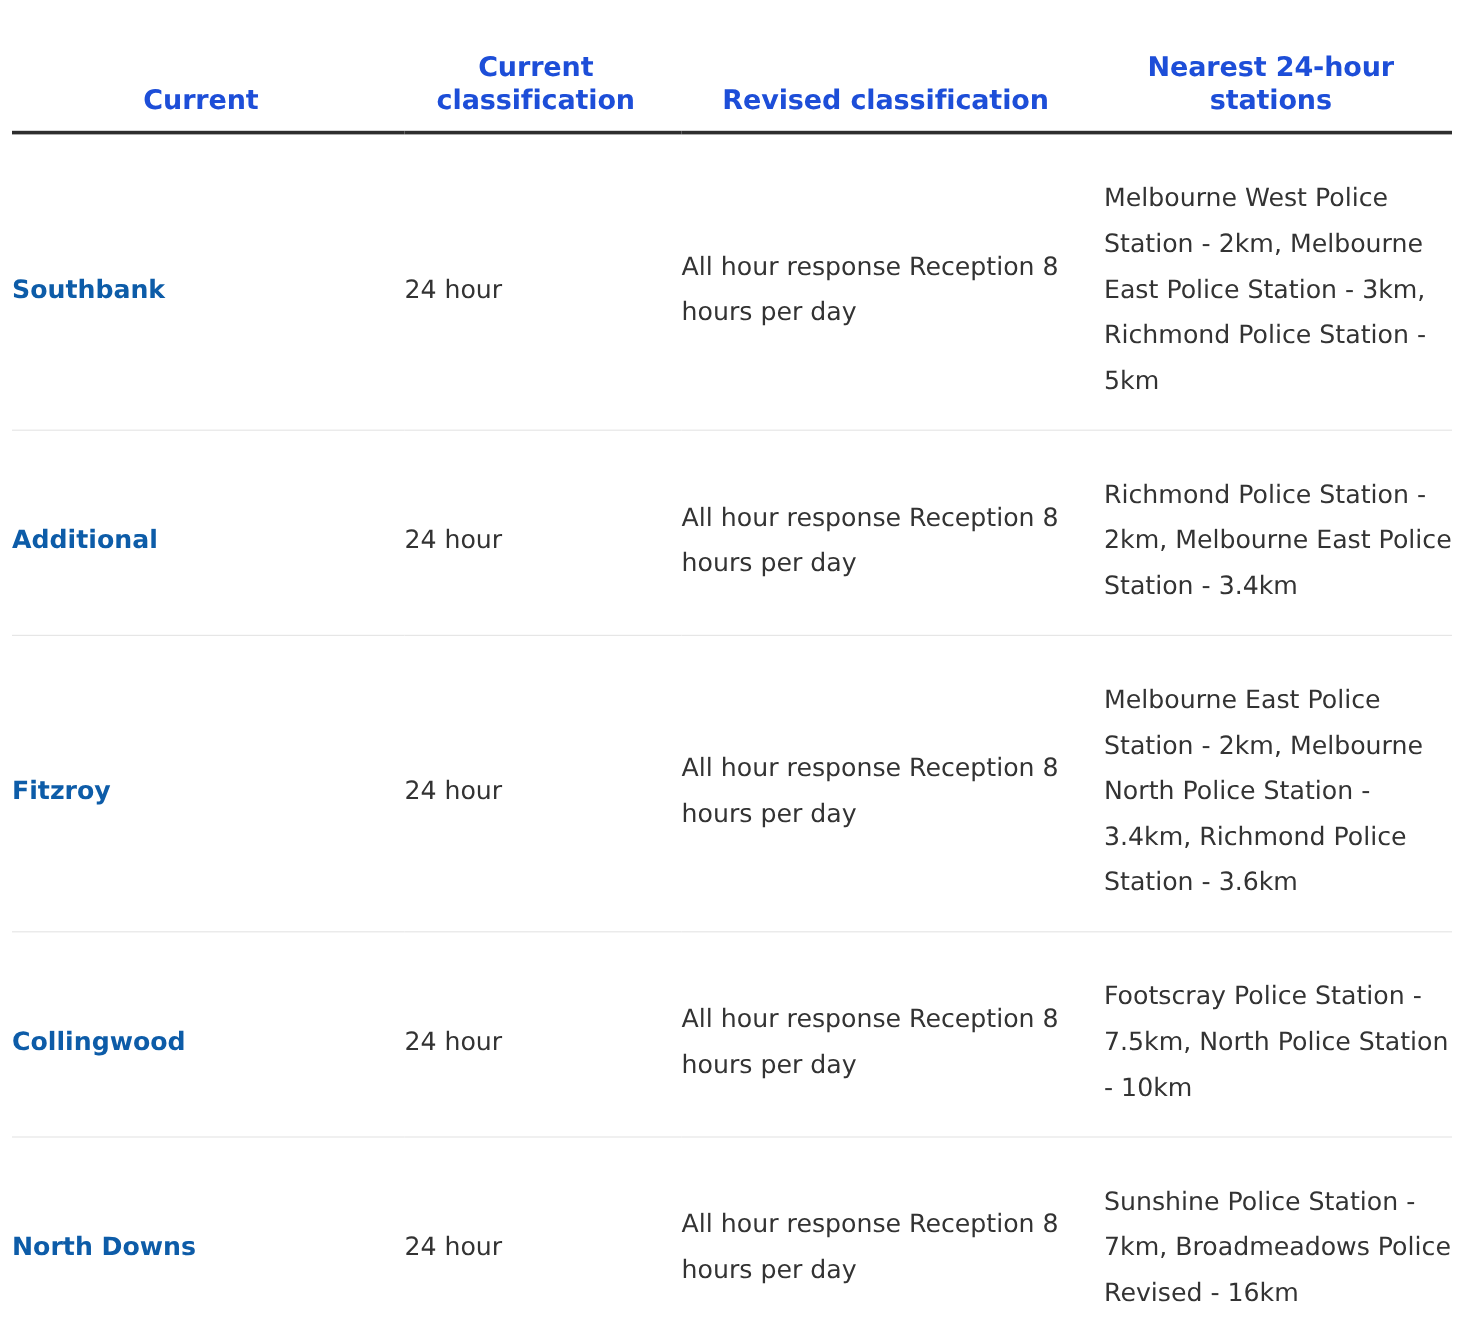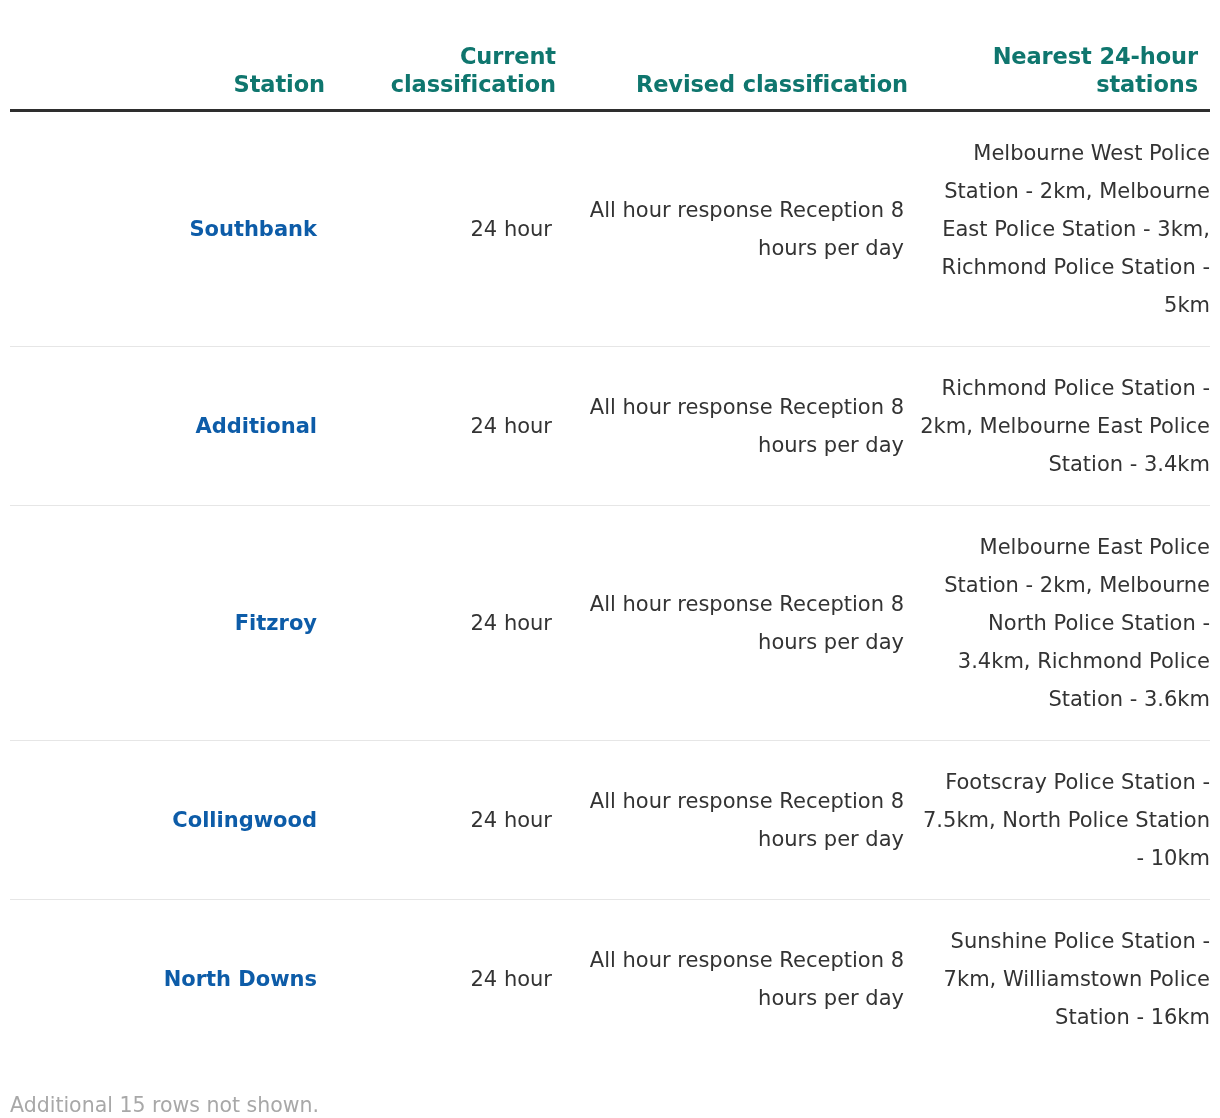--- a/index.html
+++ b/index.html
@@ -33,36 +33,36 @@
 
   
   col.col-station   { width: 327px; }
   col.col-current   { width: 231px; }
   col.col-revised   { width: 352px; }
   col.col-nearest   { width: 290px; }
 
   
   thead th {
     vertical-align: bottom;
-    text-align: right;
+    text-align: center;
     padding: 0 12px 10px 0;
     font-size: 22.5px;
     line-height: 1.26;
     font-weight: bold;
-    color: #0f766e;
+    color: #1d4ed8;
     letter-spacing: -0.1px;
     border-bottom: 3px solid #2e2e2e;
   }
   thead th.pad-top { padding-top: 42px; }
 
   
   tbody td {
     vertical-align: middle;
-    text-align: right;
-    padding: 22px 16px 22px 0;
+    text-align: left;
+    padding: 34px 16px 22px 0;
     font-size: 21px;
     line-height: 38px;
     color: #333333;
     border-bottom: 1px solid #e6e6e6;
     word-wrap: break-word;
     overflow-wrap: break-word;
   }
   tbody tr:last-child td {
     border-bottom: none;
   }
@@ -100,21 +100,21 @@
   <table class="data-table">
     <colgroup>
       <col class="col-station">
       <col class="col-current">
       <col class="col-revised">
       <col class="col-nearest">
     </colgroup>
 
     <thead>
       <tr>
-        <th class="col-head">Station</th>
+        <th class="col-head">Current</th>
         <th class="col-head pad-top">Current classification</th>
         <th class="col-head">Revised classification</th>
         <th class="col-head pad-top">Nearest 24-hour stations</th>
       </tr>
     </thead>
 
     <tbody>
 
       <tr>
         <td class="cell-station">
@@ -151,21 +151,21 @@
         <td class="cell-revised">All hour response Reception 8 hours per day</td>
         <td class="cell-nearest">Footscray Police Station - 7.5km, North Police Station - 10km</td>
       </tr>
 
       <tr>
         <td class="cell-station">
           <a class="station-link" href="#">North Downs</a>
         </td>
         <td class="cell-current">24 hour</td>
         <td class="cell-revised">All hour response Reception 8 hours per day</td>
-        <td class="cell-nearest">Sunshine Police Station - 7km, Williamstown Police Station - 16km</td>
+        <td class="cell-nearest">Sunshine Police Station - 7km, Broadmeadows Police Revised - 16km</td>
       </tr>
 
     </tbody>
   </table>
 
   <p class="truncation-note">Additional 15 rows not shown.</p>
 
 </div>
 
 </body></html>

